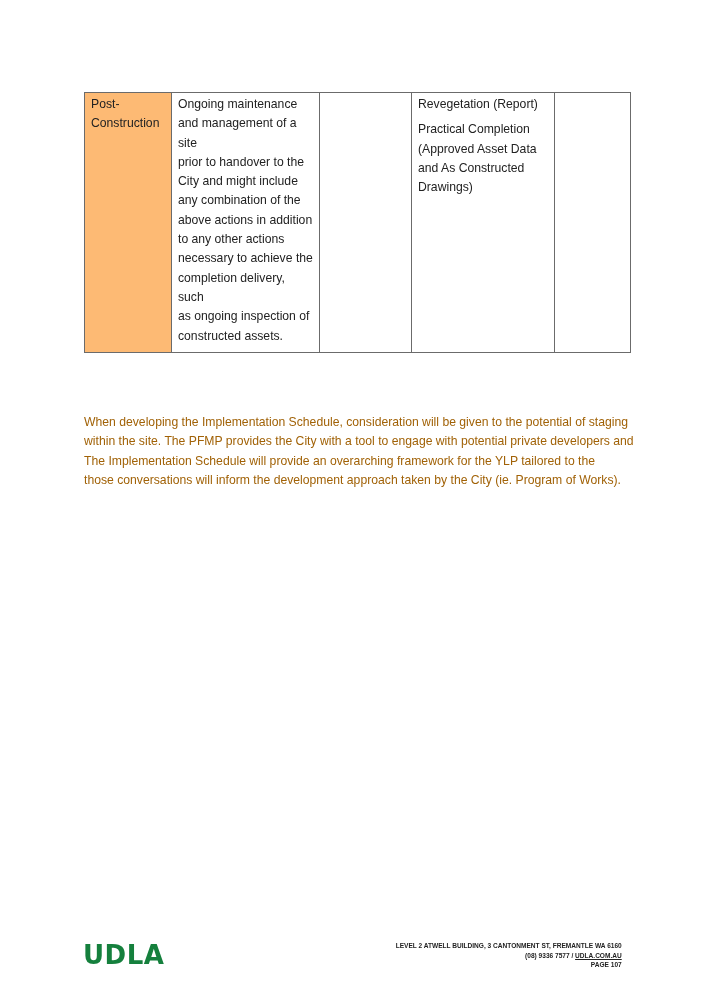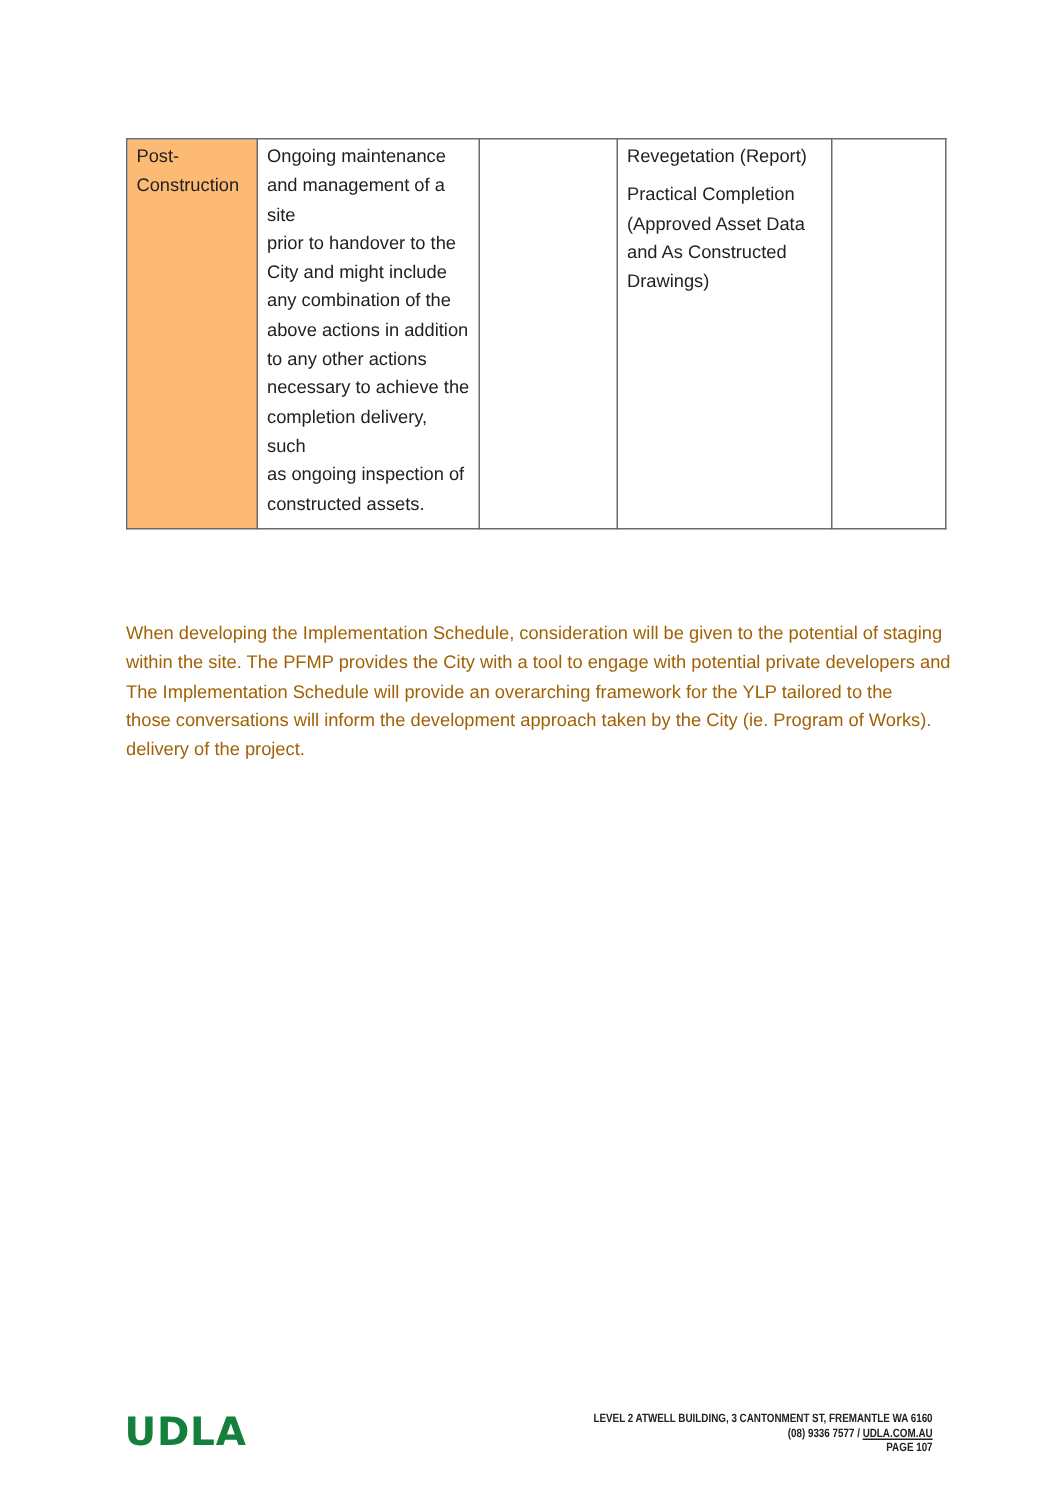--- a/index.html
+++ b/index.html
@@ -66,21 +66,20 @@
     <td></td>
   </tr>
 </tbody>
   </table>
 
 <div class="para">
   <span>When developing the Implementation Schedule, consideration will be given to the potential of staging</span>
   <span>within the site. The PFMP provides the City with a tool to engage with potential private developers and</span>
   <span>The Implementation Schedule will provide an overarching framework for the YLP tailored to the</span>
   <span>those conversations will inform the development approach taken by the City (ie. Program of Works).</span>
-  <span>delivery of the project.</span>
 </div>
 
 <div class="logo">UDLA</div>
 
 <div class="addr">
   <div>LEVEL 2 ATWELL BUILDING, 3 CANTONMENT ST, FREMANTLE WA 6160</div>
   <div><span>(08) 9336 7577</span><span> / </span><a>UDLA.COM.AU</a></div>
   <div>PAGE 107</div>
 </div>
 

